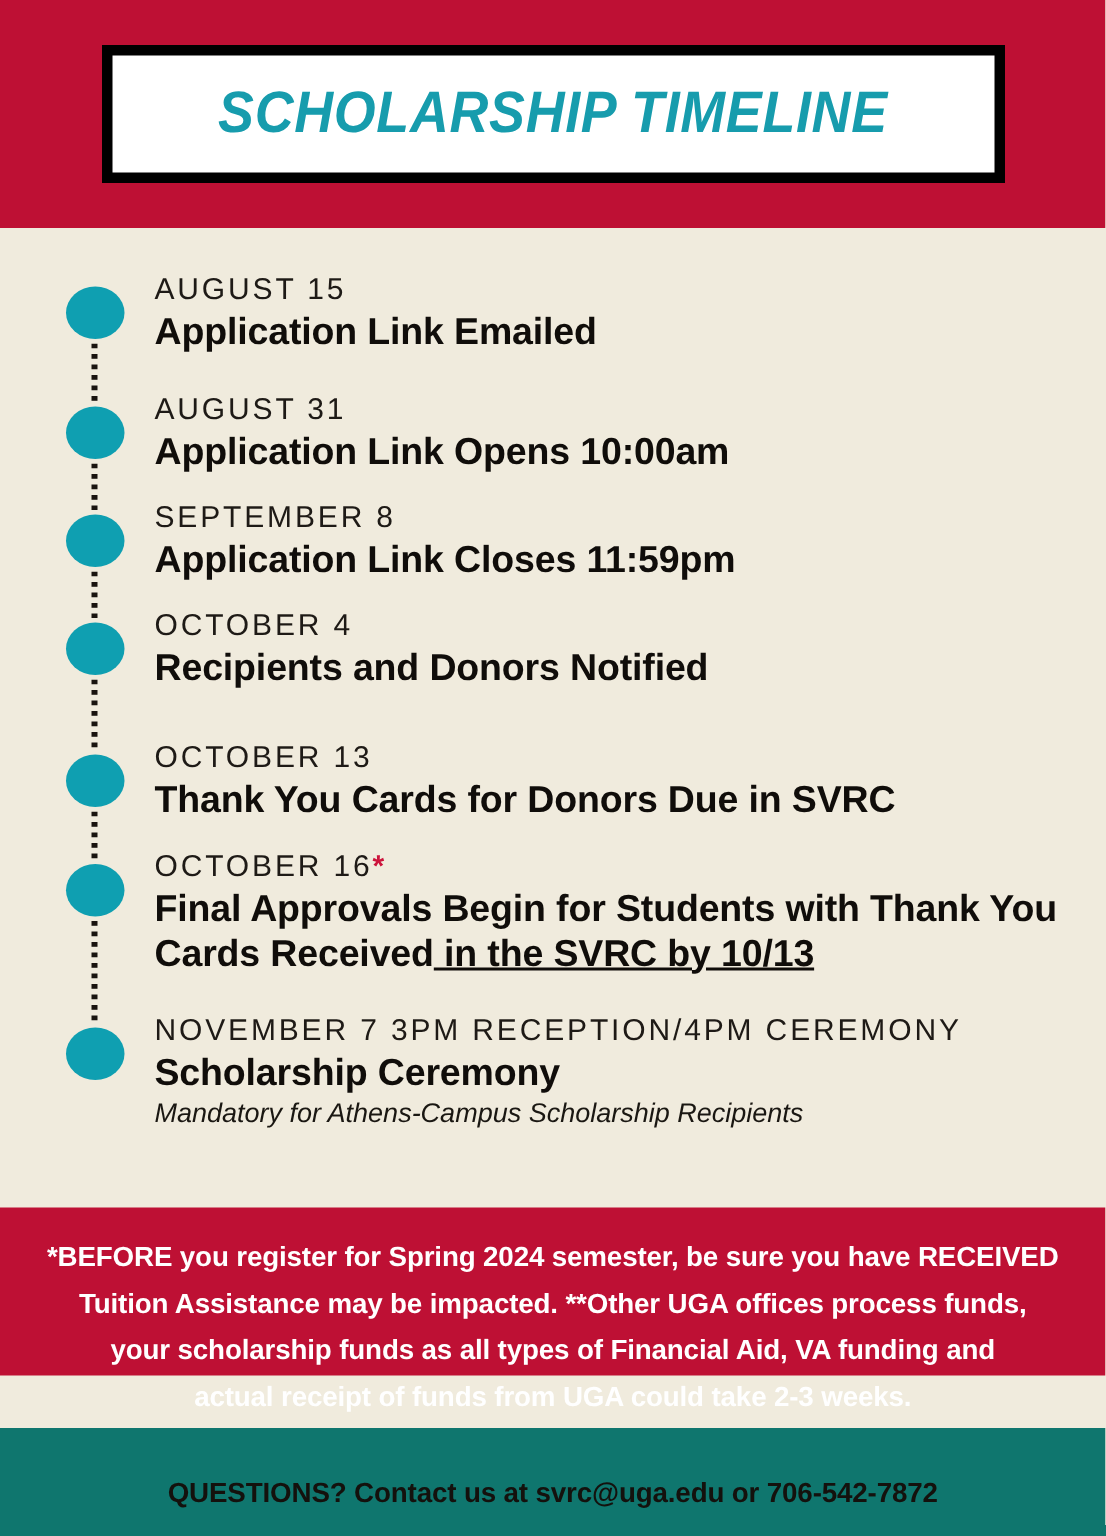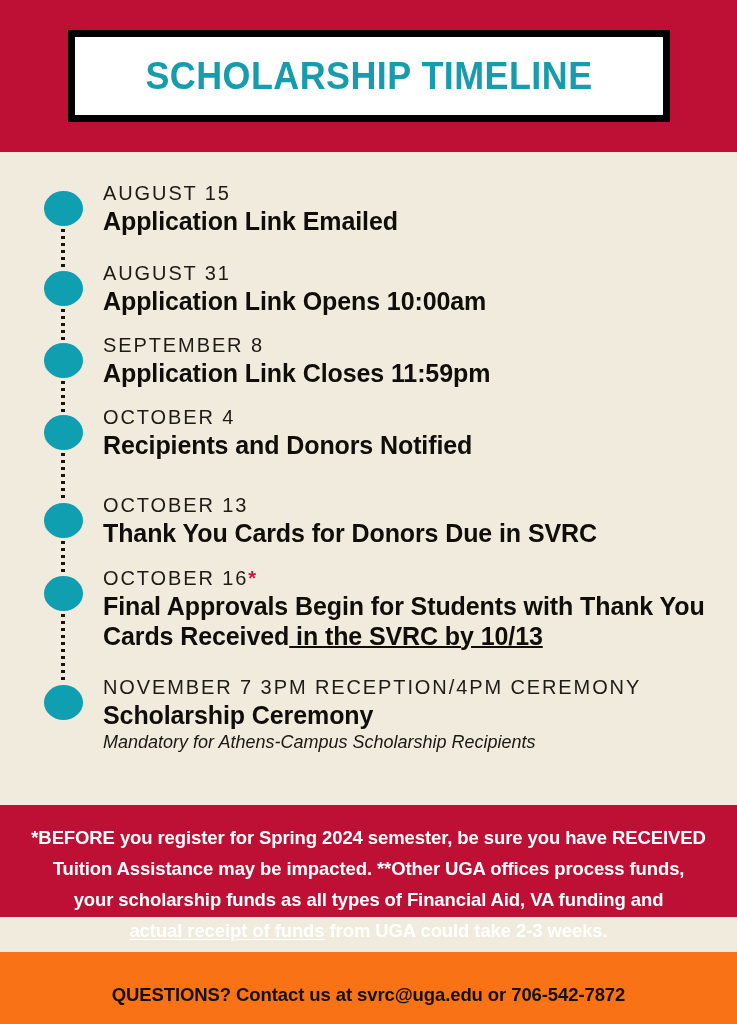--- a/index.html
+++ b/index.html
@@ -16,20 +16,21 @@
     position: relative;
   }
 
   
   #header-band {
     position: absolute;
     left: 0; top: 0;
     width: 737px;
     height: 152px;
     background: #BE1034;
+    font-style: italic;
   }
   #title-box {
     position: absolute;
     left: 68px;
     top: 30px;
     width: 602px;
     height: 92px;
     box-sizing: border-box;
     background: #FFFFFF;
     border: 7px solid #000000;
@@ -124,33 +125,33 @@
     text-align: center;
   }
   #footer-note p {
     margin: 0;
     color: #FFFFFF;
     font-size: 18.5px;
     font-weight: bold;
     line-height: 31px;
     letter-spacing: -0.1px;
   }
-  #footer-note .u { text-decoration: underline; text-underline-offset: 2px; }
+  #footer-note .u { text-underline-offset: 2px; }
 
   
   #contact-line {
     position: absolute;
     left: 0;
     top: 952px;
     width: 737px;
     height: 72px;
     display: flex;
     align-items: center;
     justify-content: center;
-    background: #f97316;
+    background: #0f766e;
   }
   #contact-text {
     color: #14110D;
     font-size: 18.5px;
     font-weight: bold;
     letter-spacing: -0.1px;
     margin-top: 14px;
     white-space: nowrap;
   }
 </style>

